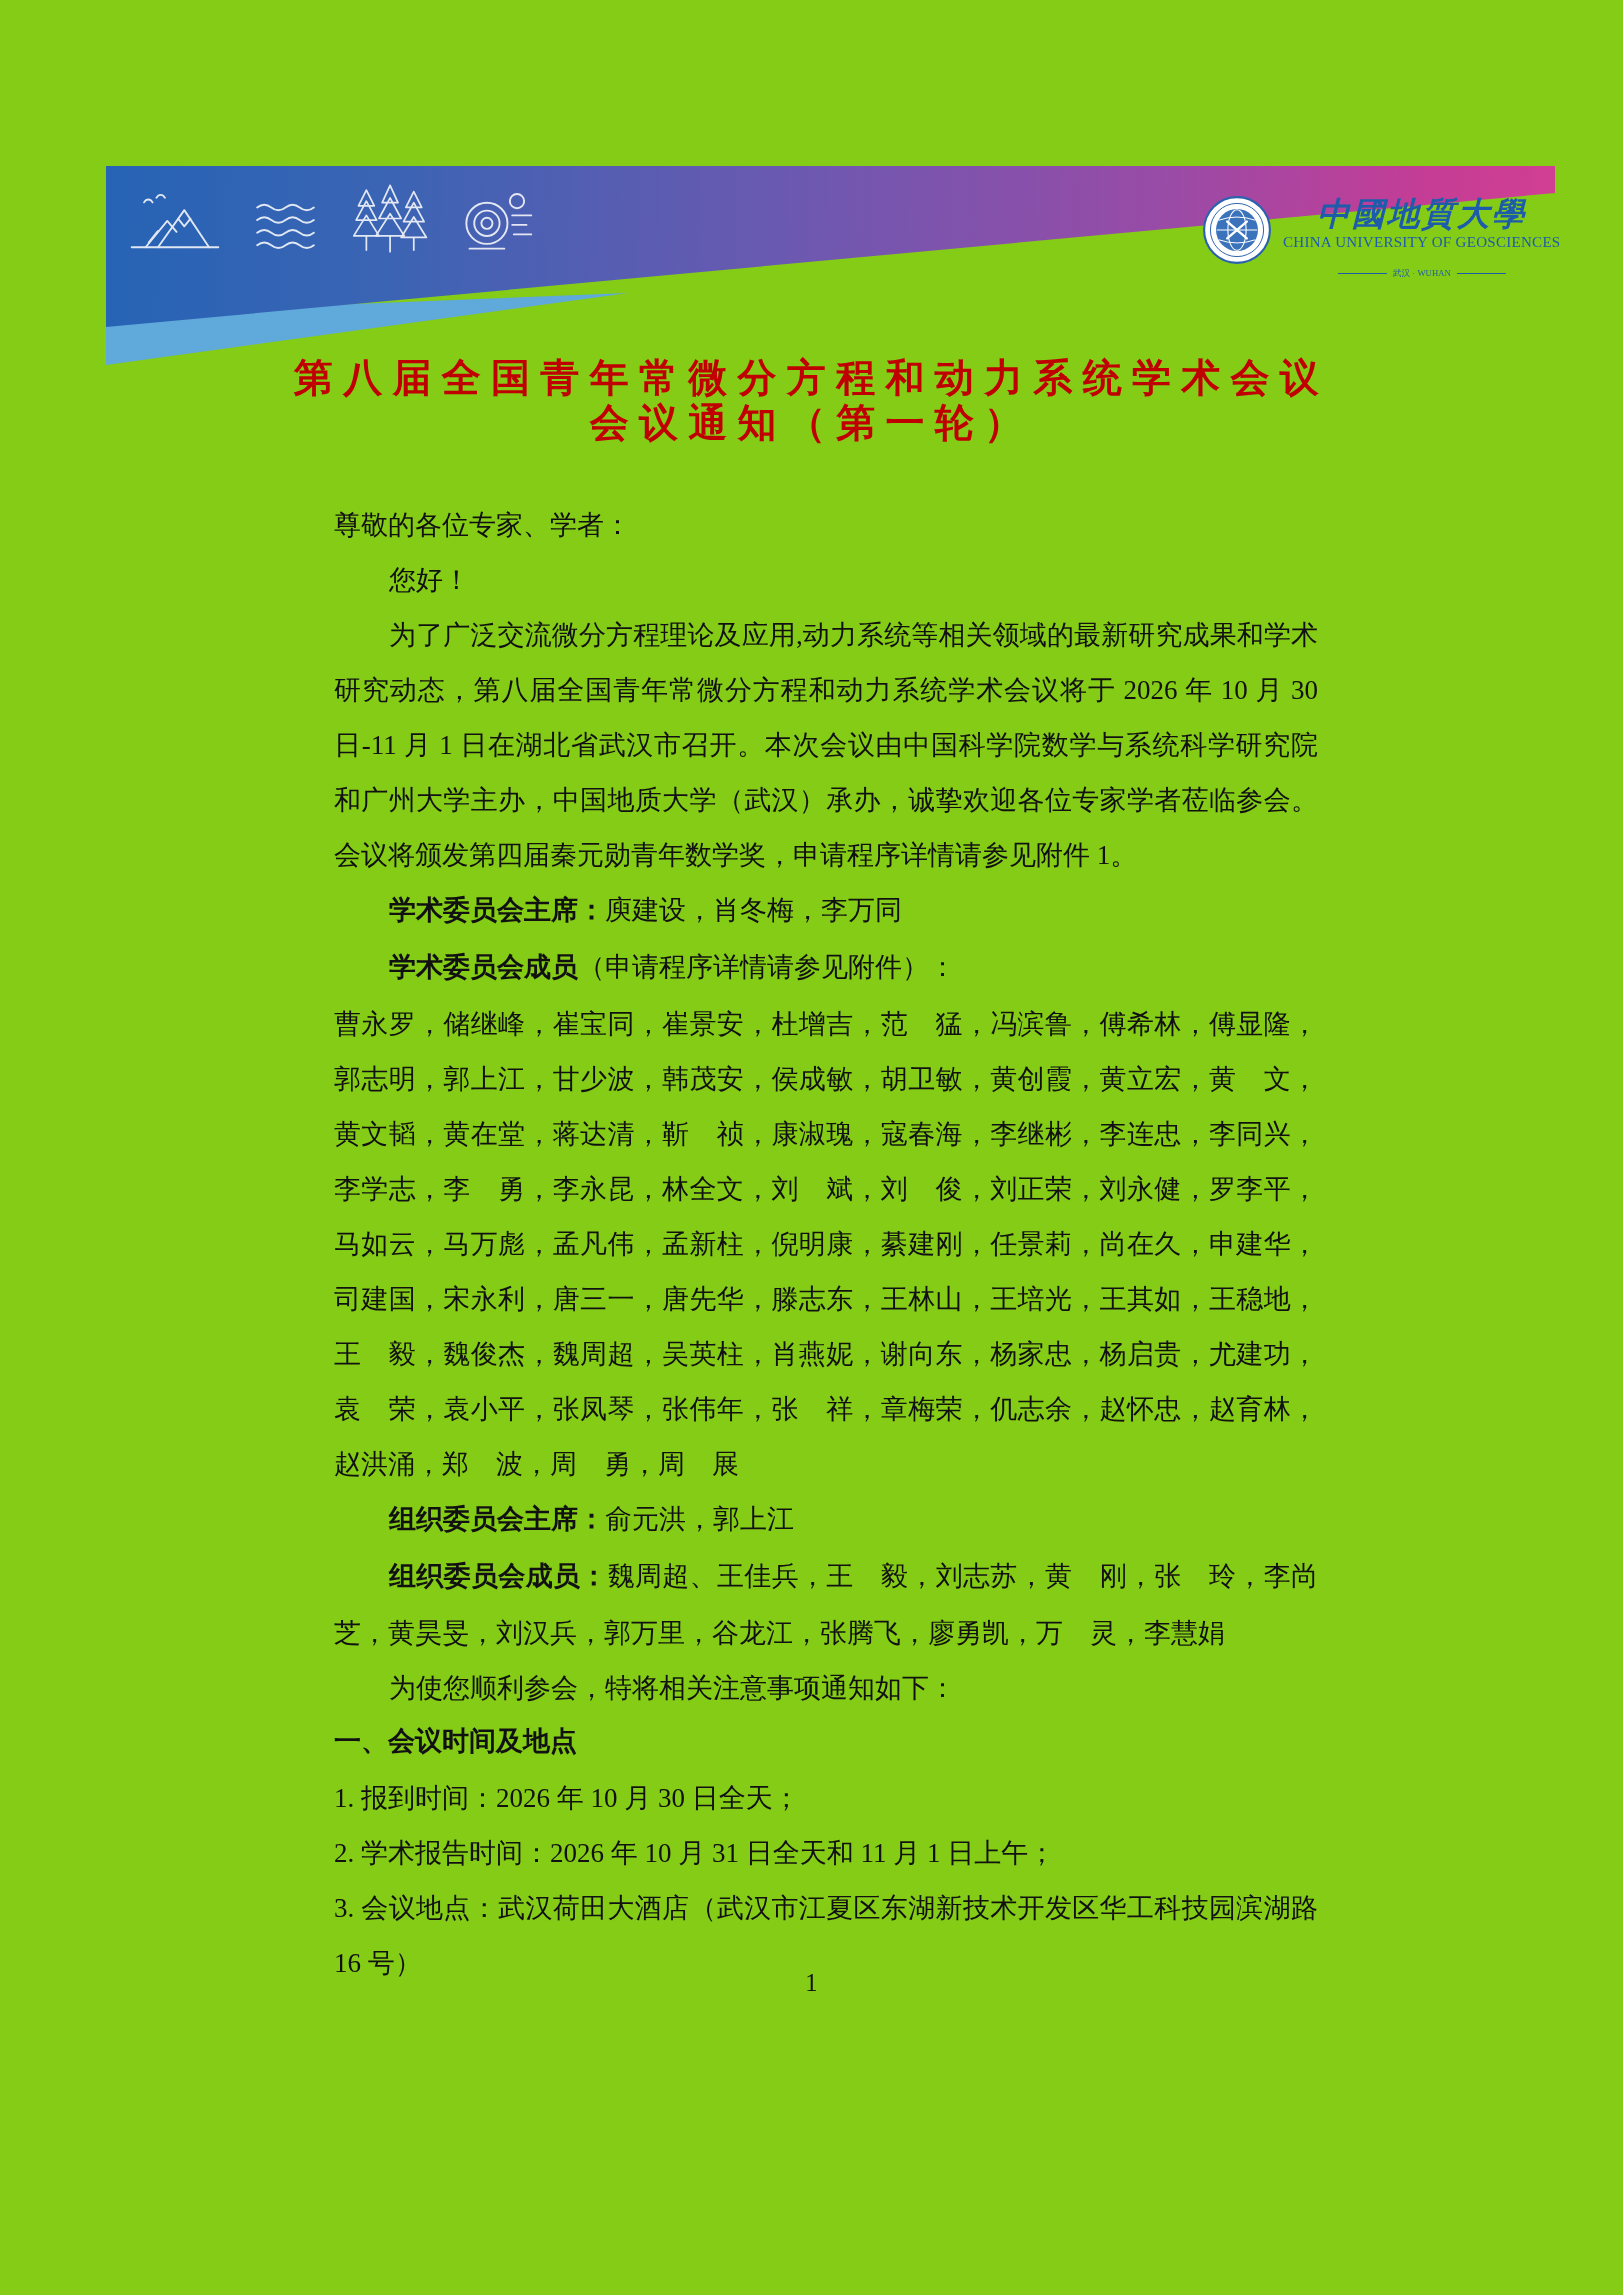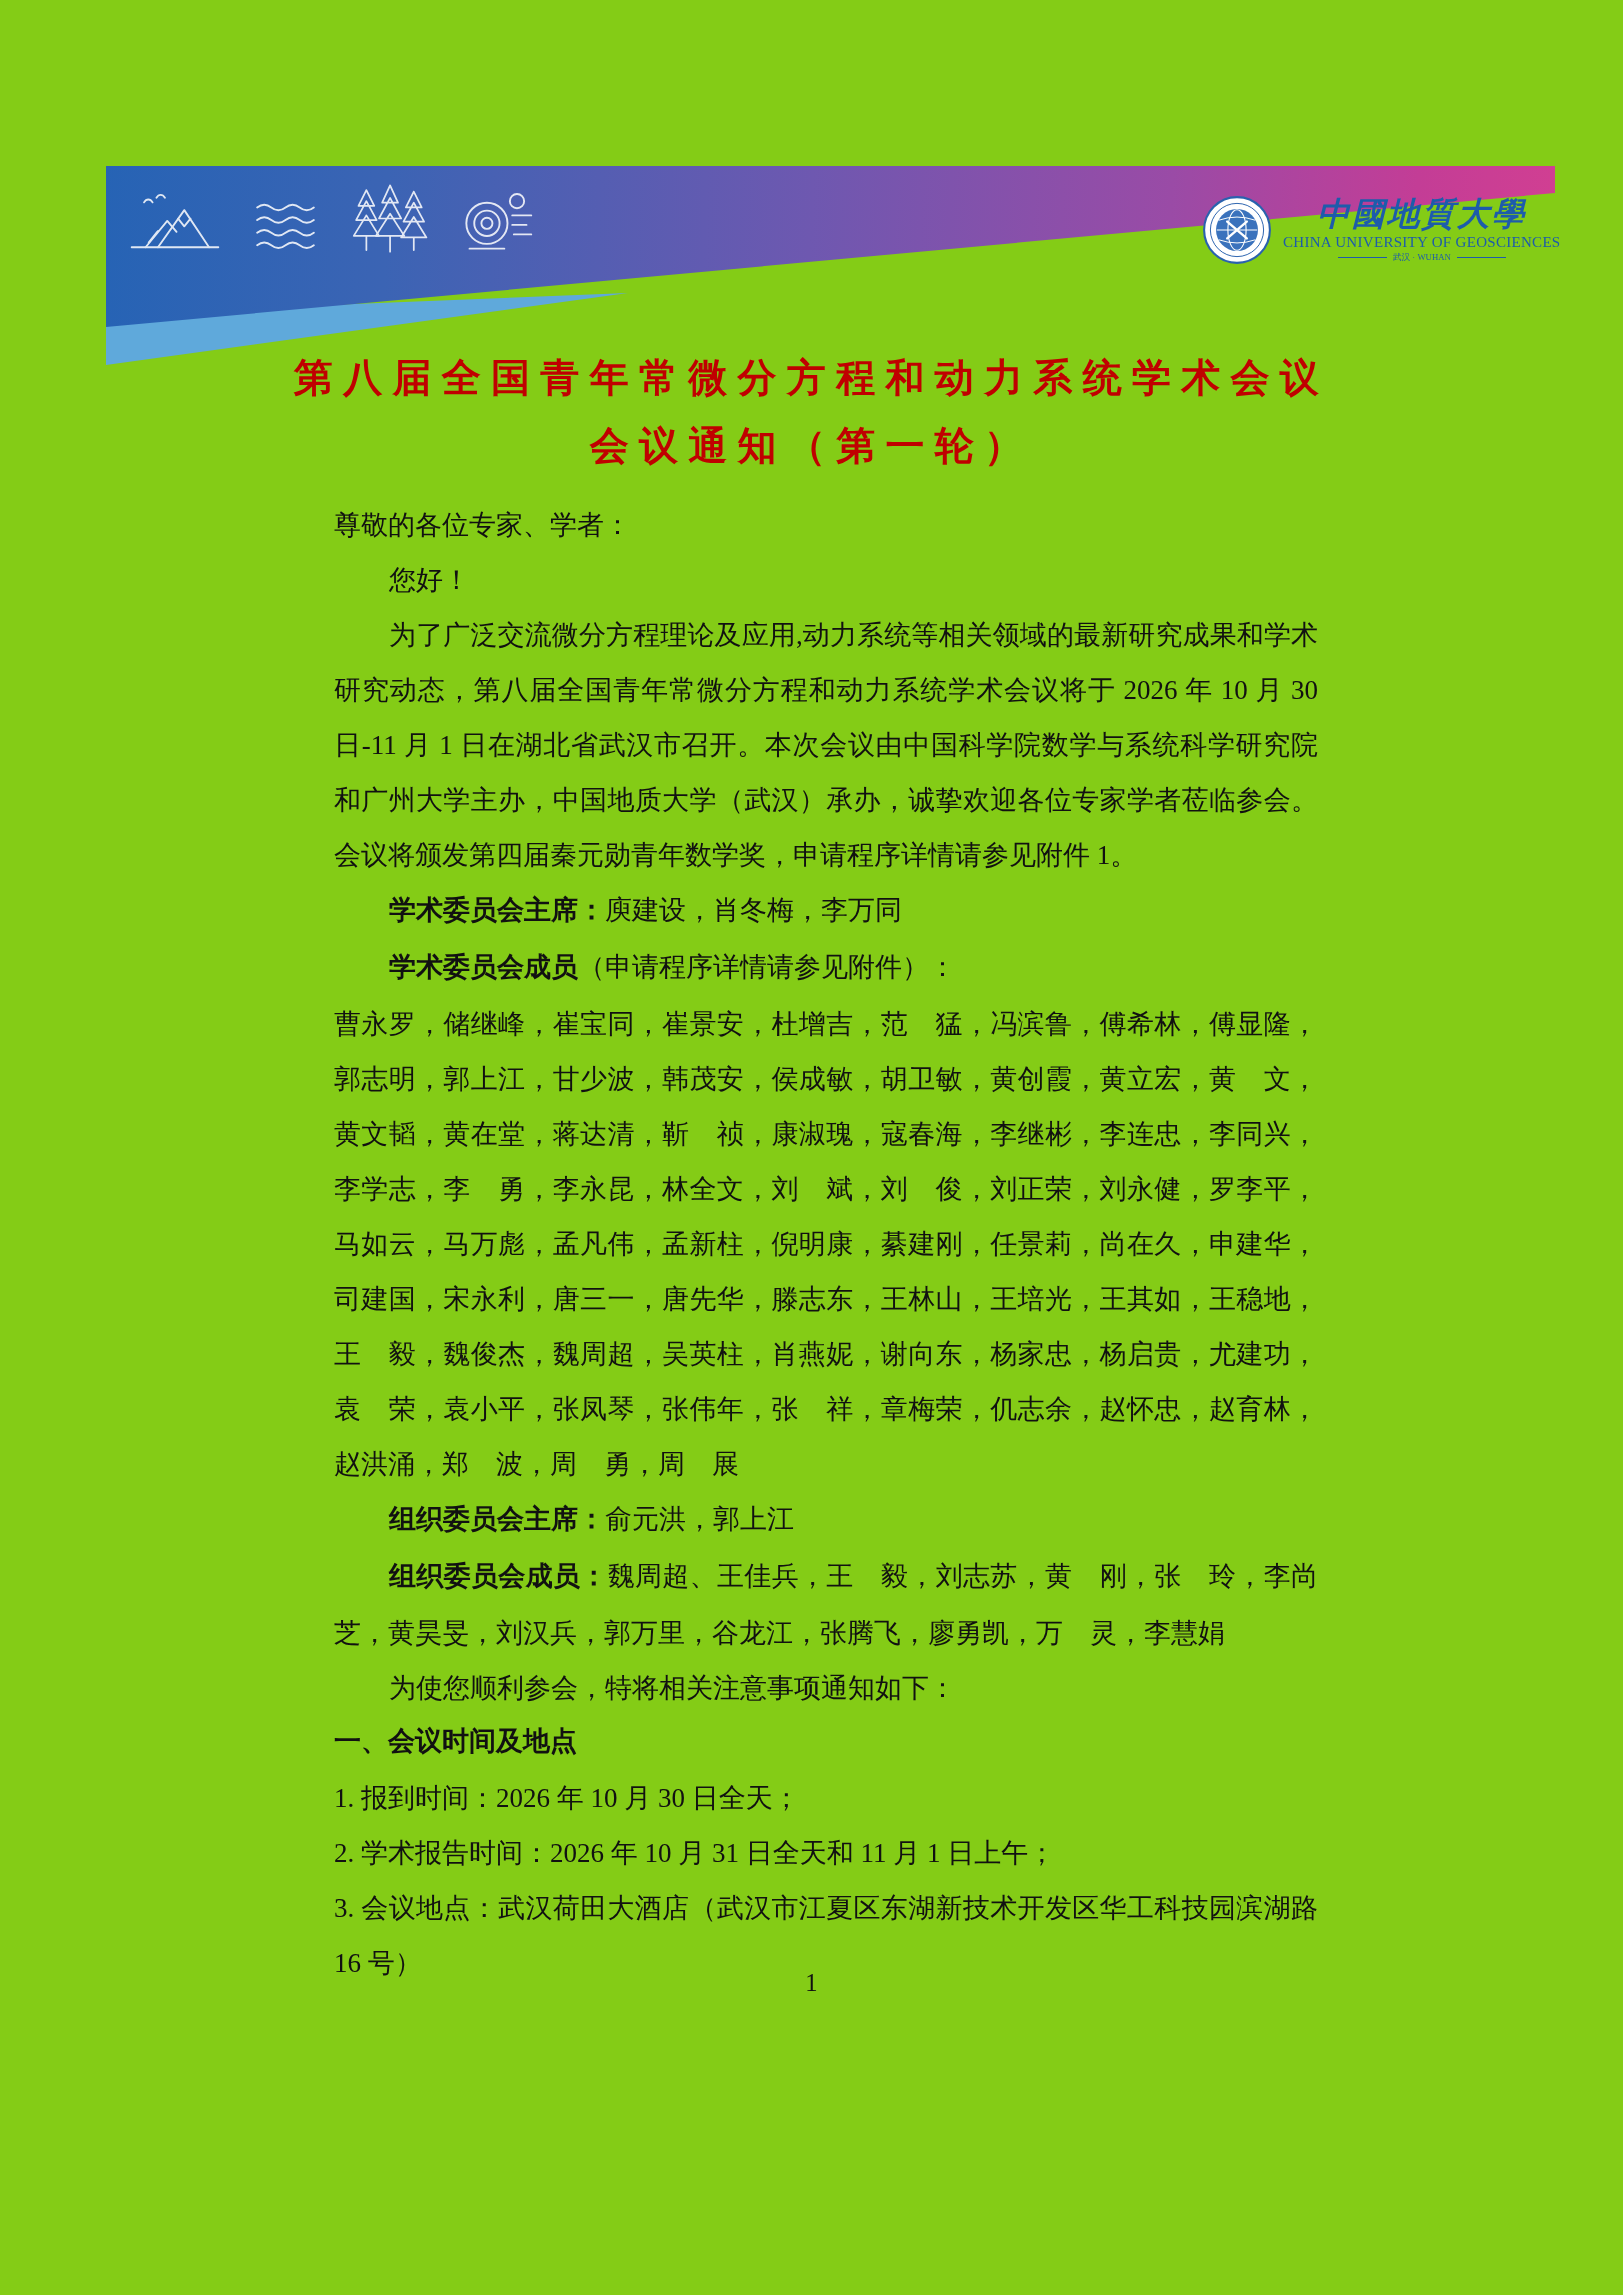--- a/index.html
+++ b/index.html
@@ -41,34 +41,34 @@
     font-weight:700; font-style:italic;
     font-size:32.5px; line-height:38px; letter-spacing:2.4px;
     color:#1d5cab; white-space:nowrap;
   }
   .logo-en {
     font-size:15px; line-height:14.3px; letter-spacing:0.3px;
     color:#1d5cab; white-space:nowrap; margin-top:1.6px;
   }
   .logo-sub {
     display:flex; align-items:center; gap:6.3px;
-    font-size:8.7px; color:#1d5cab; margin-top:3px; white-space:nowrap;
+    font-size:8.7px; color:#1d5cab; margin-top:19px; white-space:nowrap;
   }
   .logo-sub .rule { display:inline-block; width:49px; height:0; border-top:0.8px solid #1d5cab; }
 
   
   .title1, .title2 {
     position:absolute; left:0; width:100%;
     margin:0; text-align:center;
     font-family:"Liberation Sans","DejaVu Sans",sans-serif;
     font-weight:700; font-size:39px; letter-spacing:10.3px;
     color:#c00000; white-space:nowrap;
   }
   .title1 { top:339px;margin-top:12px; }
-  .title2 { top:419px; }
+  .title2 { top:396px; }
 
   
   .doc-body {
     position:absolute; left:334px; top:498px; width:984px;
     font-size:27px; line-height:55px;
   }
   .doc-body p { margin:0; }
   .ind  { text-indent:55px; }
   .just { text-align:justify; }
   .lab, .h2 {

